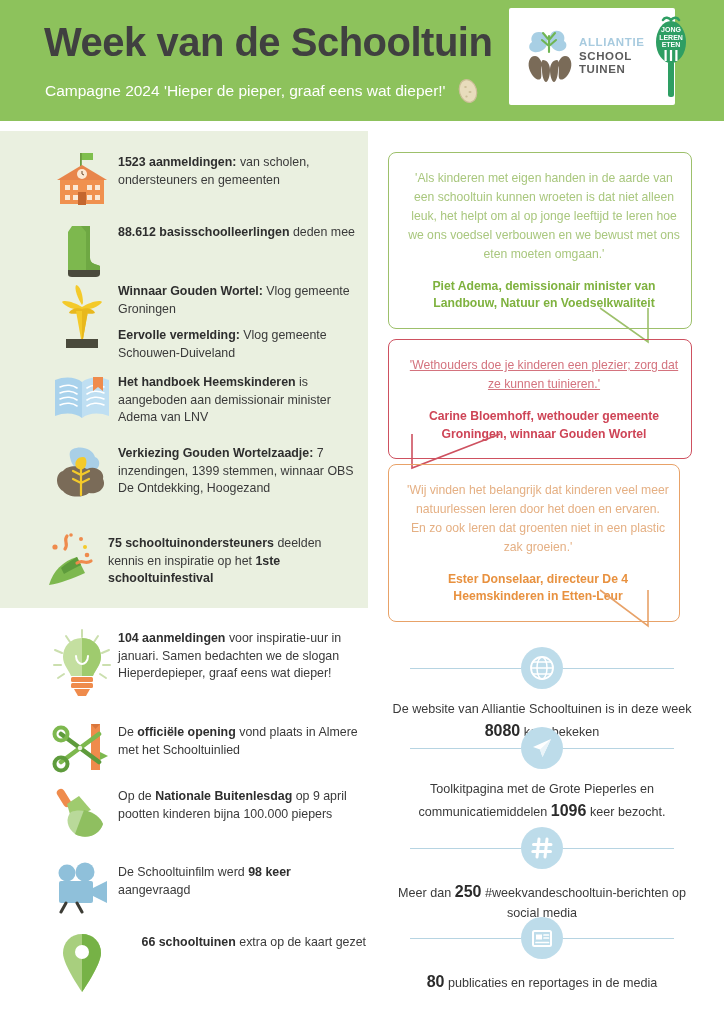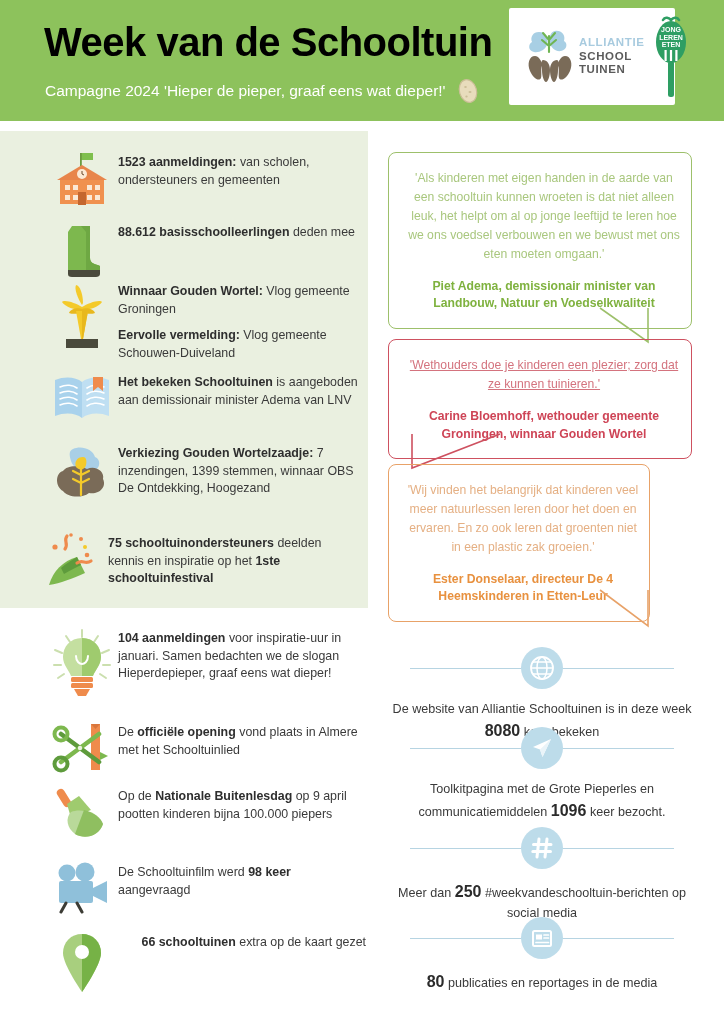--- a/index.html
+++ b/index.html
@@ -11,21 +11,21 @@
   }
   .page { position: relative; width: 724px; height: 1024px; background:#fff; }
 
   
   .header {
     position: absolute; left:0; top:0; width:724px; height:121px;
     background:#8DC25C;
   }
   .header-title {
     position:absolute; left:44px; top:22px;
-    font-size:40px; font-weight:bold; color:#000000;
+    font-size:40px; font-weight:bold; color:#404040;
     letter-spacing:-0.5px; line-height:1;
   }
   .header-sub-row {
     position:absolute; left:45px; top:78px;
     display:flex; align-items:center; gap:10px;
   }
   .header-sub {
     font-size:15.5px; color:#ffffff; font-weight:normal; line-height:1;
   }
   .potato { width:24px; height:26px; flex:none; }
@@ -93,21 +93,21 @@
     margin-top:14px;
   }
   #q1 { left:388px; top:152px; width:304px; border-color:#9DC06B; }
   #q1 .q { color:#A9C77E; }
   #q1 .attrib { color:#7FB23F; }
 
   #q2 { left:388px; top:339px; width:304px; border-color:#CE5160; }
   #q2 .q { color:#D4737E;text-decoration:underline; }
   #q2 .attrib { color:#CE4456; }
 
-  #q3 { left:388px; top:464px; width:262px; border-color:#E8A268; }
+  #q3 { left:388px; top:464px; width:292px; border-color:#E8A268; }
   #q3 .q { color:#E5B084; }
   #q3 .attrib { color:#E8913F; }
 
   .tail { position:absolute; overflow:visible; pointer-events:none; }
 
   
   .stat { position:absolute; width:300px; left:392px; text-align:center; }
   .stat .divider {
     position:relative; height:44px;
     display:flex; align-items:center; justify-content:center;
@@ -250,21 +250,21 @@
             <path d="M9 33 C15 30 22 31 26 34"></path>
           <path d="M36 16 C40 13 47 12 53 15"></path>
             <path d="M36 22 C40 19 47 18 53 21"></path>
           <path d="M36 28 C40 25 47 24 53 27"></path>
             <path d="M36 34 C40 31 47 30 53 33"></path>
         </g>
         <path d="M42 5 L52 5 L52 19 L47 15 L42 19 Z" fill="#EF8B4C"></path>
       </svg>
     </div>
     <div class="txt">
-      <b>Het bekeken Schooltuinen</b><span> is aangeboden aan demissionair minister Adema van LNV</span>
+      <b>Het handboek Heemskinderen</b><span> is aangeboden aan demissionair minister Adema van LNV</span>
     </div>
   </div>
 
   <div class="item" id="i5">
     <div class="ico">
       <svg width="62" height="62" viewBox="0 0 62 62">
         <path d="M22 6 C30 2 42 6 44 14 C50 16 50 26 42 28 C34 30 22 26 20 18 C18 11 18 8 22 6 Z" fill="#A9CFE7"></path>
         <path d="M12 28 C4 30 4 44 12 48 C16 54 30 56 38 50 C48 52 56 44 52 36 C54 28 44 22 36 26 C28 22 16 22 12 28 Z" fill="#7A6B58"></path>
         <path d="M32 14 C26 14 23 19 25 24 C28 28 34 27 35 22 C36 17 35 14 32 14 Z" fill="#F4CA2A"></path>
         <path d="M30 24 L30 52 M30 32 L22 28 M30 32 L38 28 M30 40 L22 36 M30 40 L38 36" stroke="#F4CA2A" stroke-width="2.2" fill="none" stroke-linecap="round"></path>

